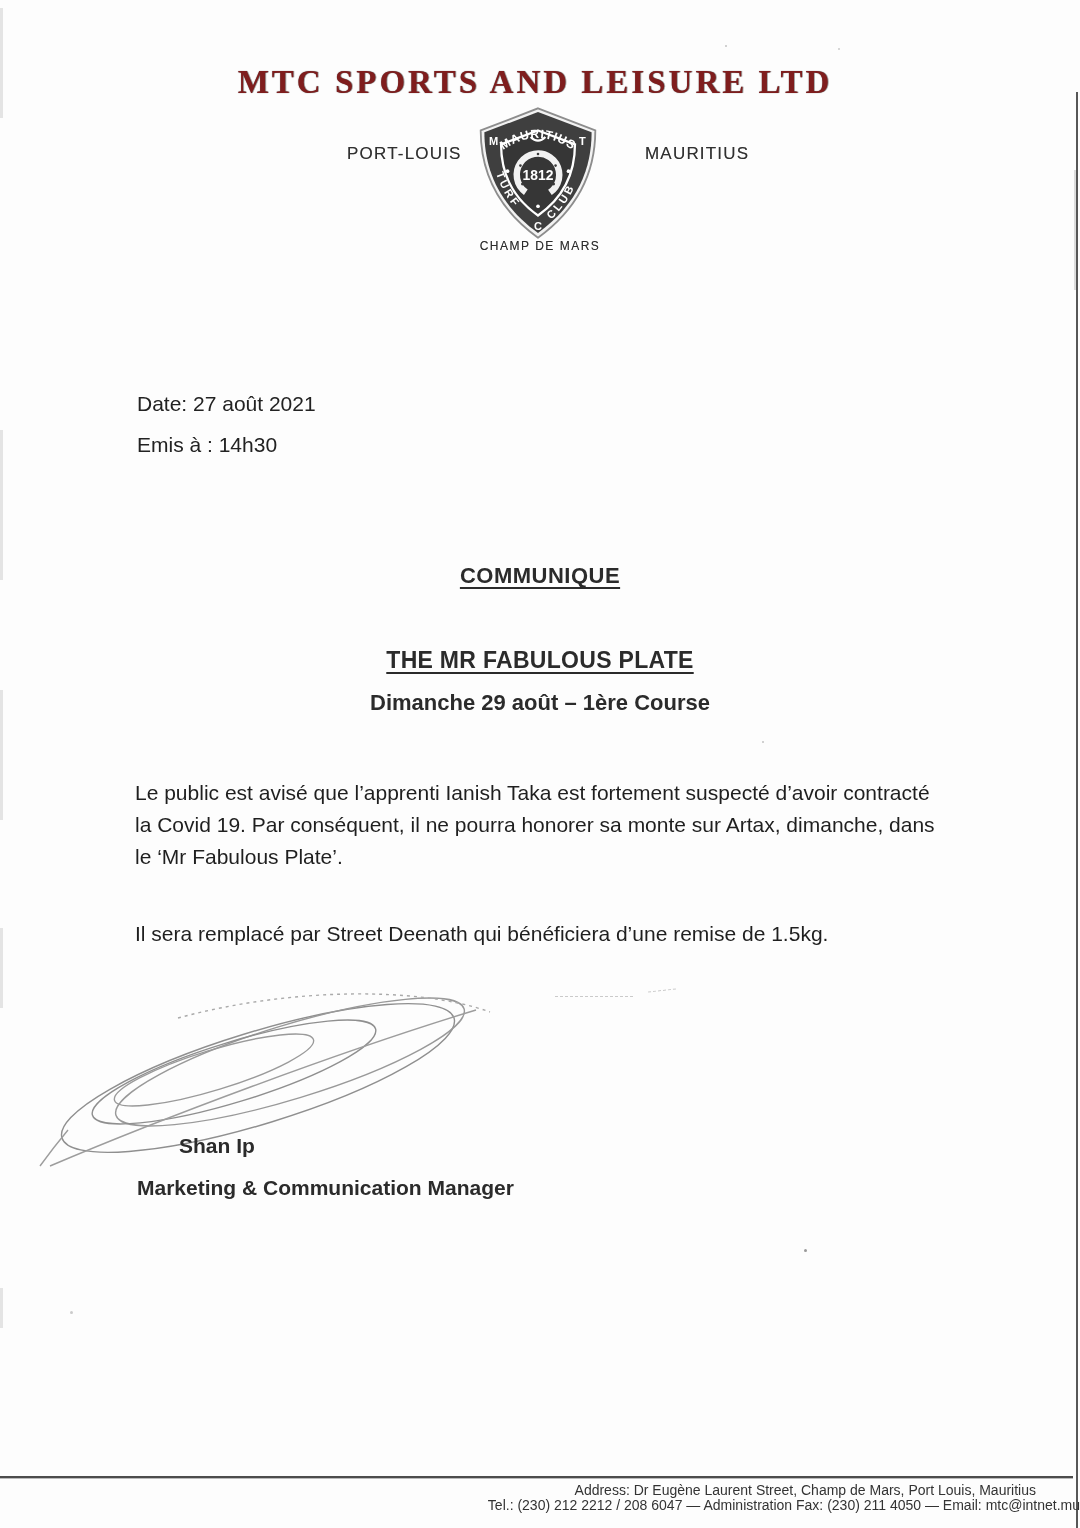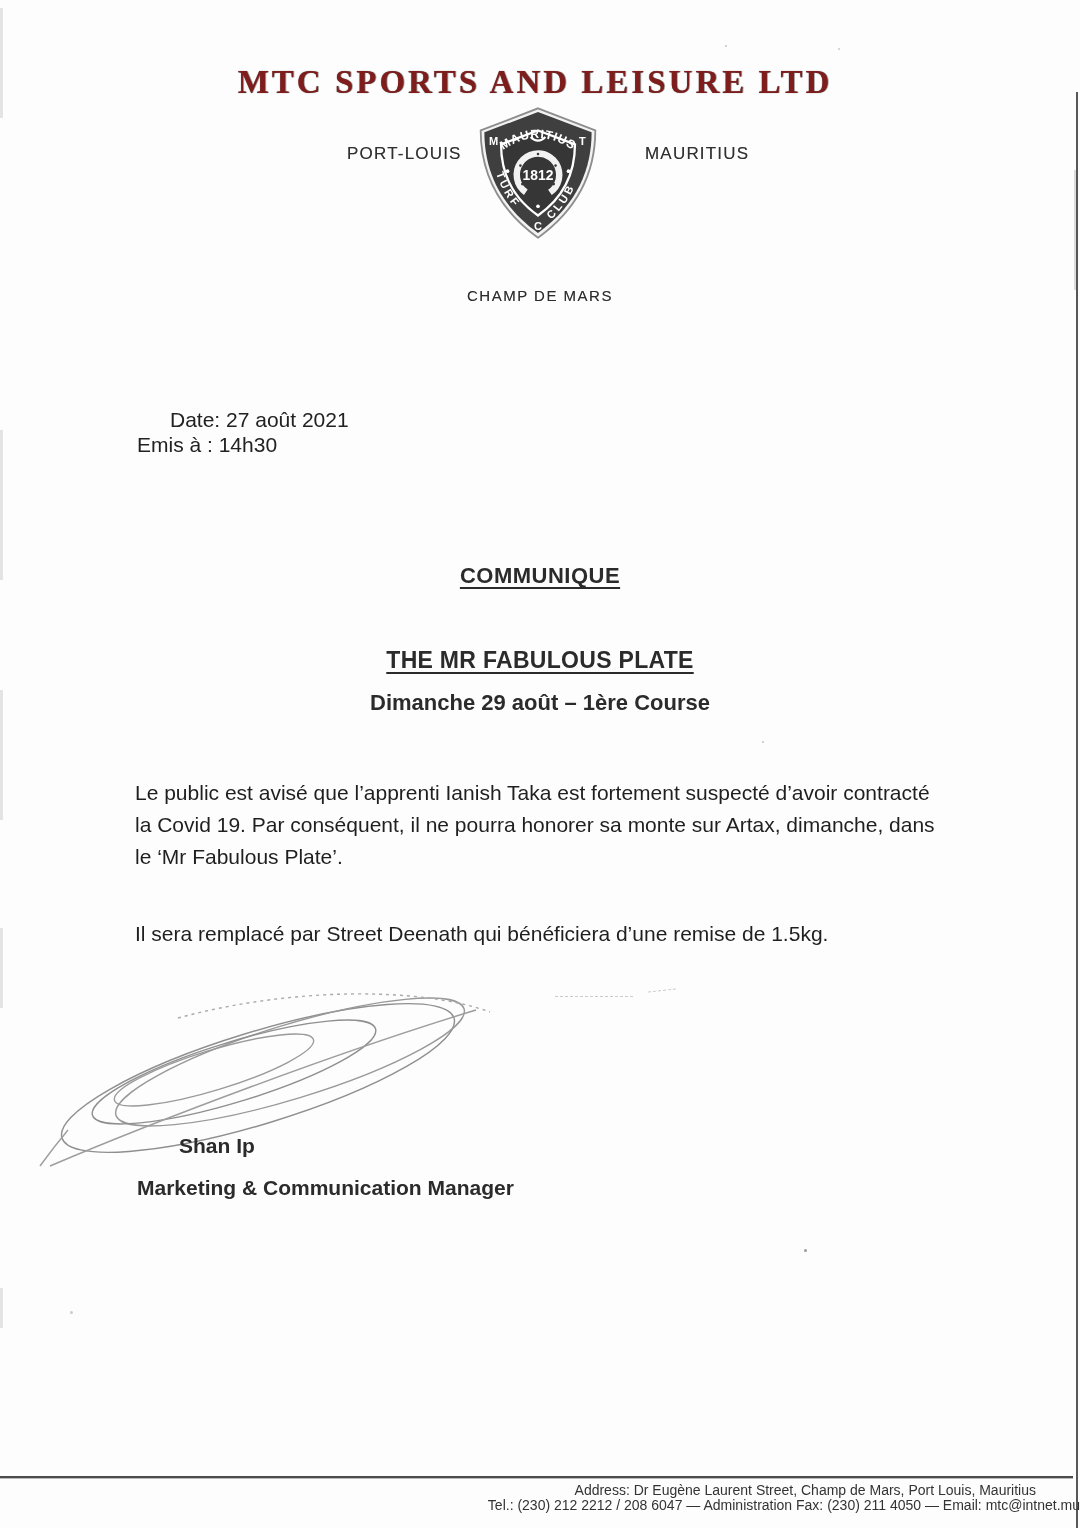--- a/index.html
+++ b/index.html
@@ -21,23 +21,22 @@
     font-weight:bold;font-size:33px;letter-spacing:3px;
     color:#7f1d1d;
     text-shadow:0 0 1px rgba(40,40,40,.65), 1px 0 0 rgba(40,40,40,.35);
     transform:scaleY(1.02);
   }
   .loc-label{
     font-size:17px;letter-spacing:1.2px;color:#303030;
     text-shadow:0 0 .5px rgba(0,0,0,.4);
   }
   .venue-label{
-    top:239px;font-size:15px;letter-spacing:1.5px;color:#2d2d2d;
+    top:239px;font-size:12px;letter-spacing:1.5px;color:#2d2d2d;
     text-shadow:0 0 .5px rgba(0,0,0,.4);
-    margin-top:48px;
   }
   .meta-line{left:137px;font-size:21px;color:#222;}
   .h-communique{
     top:563px;font-size:22px;font-weight:bold;letter-spacing:.5px;
     text-decoration:underline;text-underline-offset:4px;text-decoration-thickness:2px;
   }
   .h-race{
     top:647px;font-size:23px;font-weight:bold;letter-spacing:.3px;
     text-decoration:underline;text-underline-offset:4px;text-decoration-thickness:2px;
   }
@@ -111,21 +110,21 @@
       <circle cx="33" cy="70" r="2" fill="#ffffff"></circle>
       <circle cx="99" cy="70" r="2" fill="#ffffff"></circle>
       <circle cx="66" cy="108" r="2" fill="#ffffff"></circle>
 
       <text x="66" y="80" font-family="Liberation Sans, sans-serif" font-size="15" font-weight="bold" fill="#ffffff" text-anchor="middle">1812</text>
     </svg>
   </div>
 
   <div class="abs centered venue-label">CHAMP DE MARS</div>
 
-  <div class="abs meta-line" style="top:408px;margin-left:33px;">Date: 27 août 2021</div>
+  <div class="abs meta-line" style="top:392px;">Date: 27 août 2021</div>
   <div class="abs meta-line" style="top:433px;">Emis à : 14h30</div>
 
   <div class="abs centered h-communique">COMMUNIQUE</div>
   <div class="abs centered h-race">THE MR FABULOUS PLATE</div>
   <div class="abs centered h-sub">Dimanche 29 août – 1ère Course</div>
 
   <div class="abs body-par" style="top:777px;">Le public est avisé que l’apprenti Ianish Taka est fortement suspecté d’avoir contracté
 la Covid 19. Par conséquent, il ne pourra honorer sa monte sur Artax, dimanche, dans
 le ‘Mr Fabulous Plate’.</div>
   <div class="abs body-par" style="top:918px;">Il sera remplacé par Street Deenath qui bénéficiera d’une remise de 1.5kg.</div>

